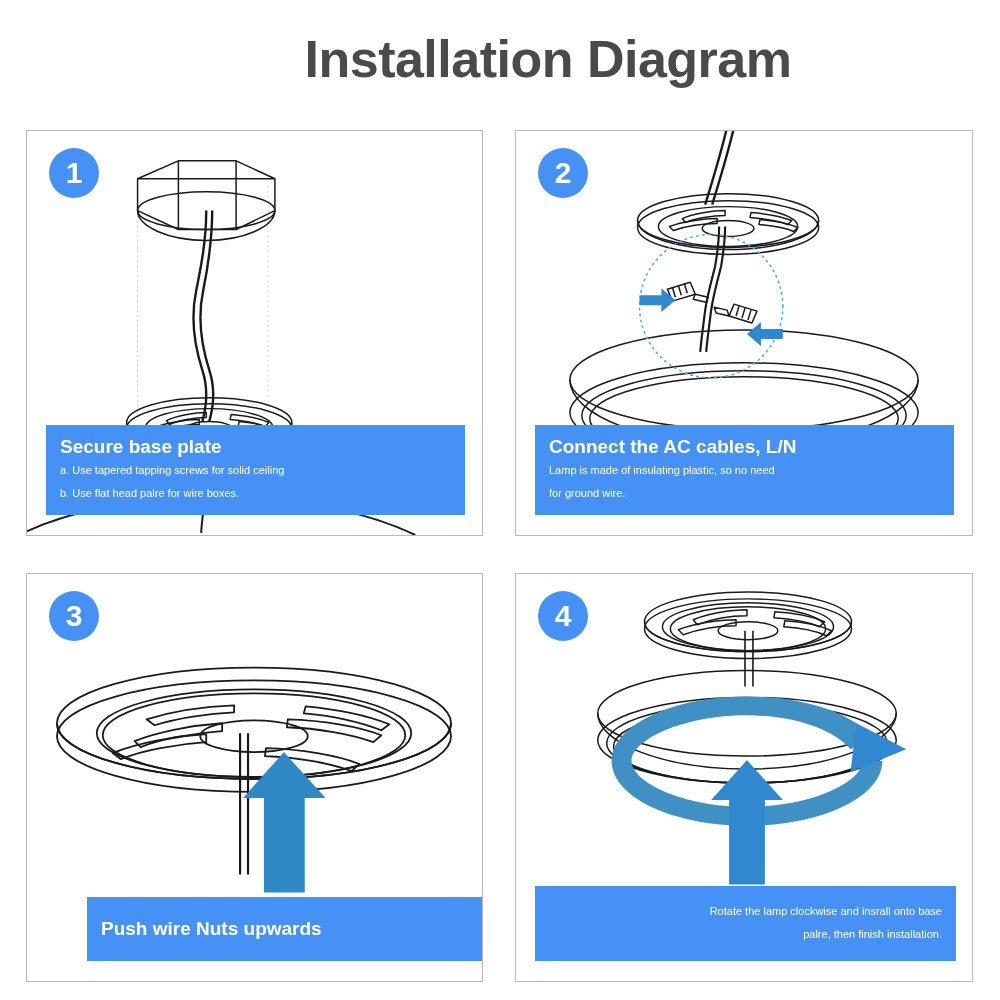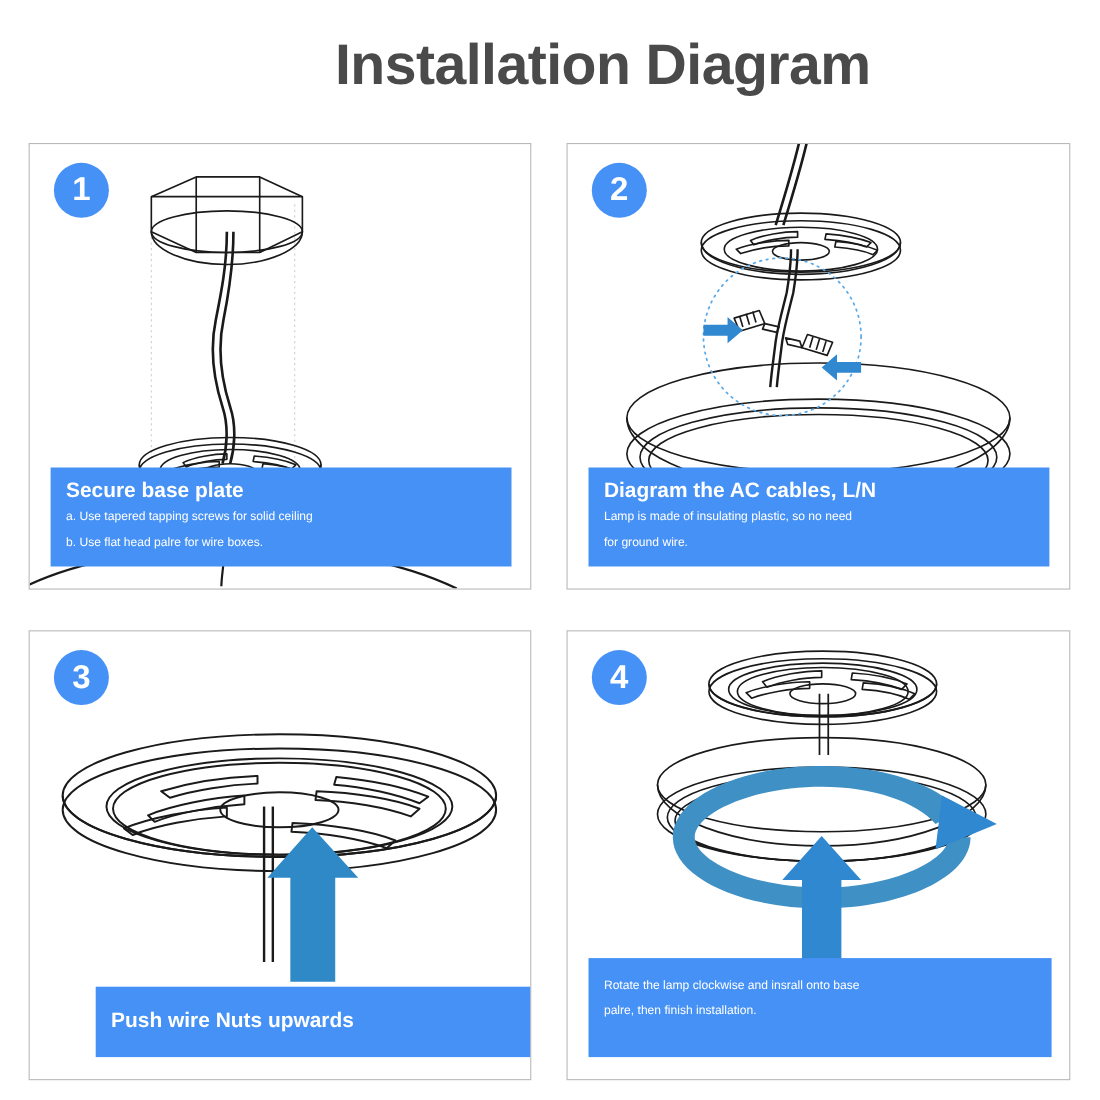--- a/index.html
+++ b/index.html
@@ -82,21 +82,21 @@
     font-weight: 700;
     line-height: 25px;
     white-space: nowrap;
   }
   .caption-line {
     font-size: 11px;
     font-weight: 400;
     line-height: 23px;
     white-space: nowrap;
   }
-  .cap-pad-top  { padding-top: 14px; padding-bottom: 30px; }
+  .cap-pad-top  { padding-top: 14px; padding-bottom: 15px; text-align: right; }
   .cap-pad-big  { padding-top: 19px; padding-bottom: 20px; margin-left: 41px; }
 </style>
 </head>
 <body>
 
 <div id="page">
 
   <div class="page-title">Installation Diagram</div>
 
   <div class="panel" id="panel-1">
@@ -213,21 +213,21 @@
 
       <circle cx="196" cy="176" r="72" fill="none" stroke="#5aa9e8" stroke-width="1.6" stroke-dasharray="1.5 4.5" stroke-linecap="round"></circle>
 
       <g fill="#2f88d0">
         <path d="M124 165 L146 165 L146 158 L160 170 L146 182 L146 175 L124 175 Z"></path>
         <path d="M268 199 L246 199 L246 192 L232 204 L246 216 L246 209 L268 209 Z"></path>
       </g>
     </svg>
 
     <div class="caption" id="caption-2">
-      <div class="caption-title">Diagram the AC cables, L/N</div>
+      <div class="caption-title">Connect the AC cables, L/N</div>
       <div class="caption-line">Lamp is made of insulating plastic, so no need</div>
       <div class="caption-line">for ground wire.</div>
     </div>
   </div>
 
   <div class="panel" id="panel-3">
     <div class="step-badge">3</div>
 
     <svg class="art" viewBox="0 0 457 409">
       <g fill="none" stroke="#1a1a1a" stroke-width="1.8" stroke-linejoin="round">

